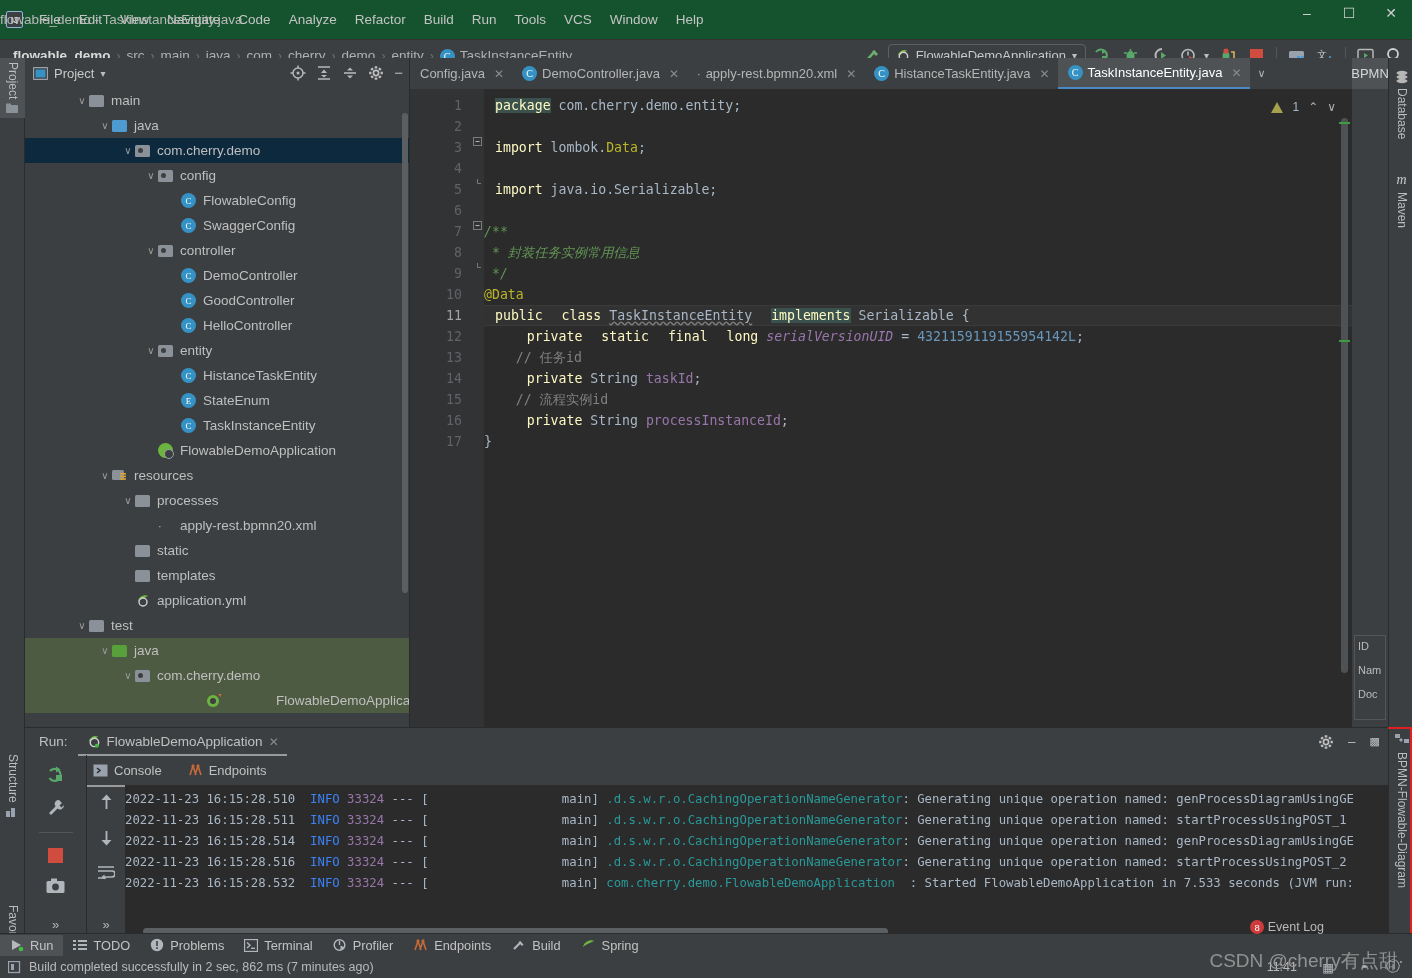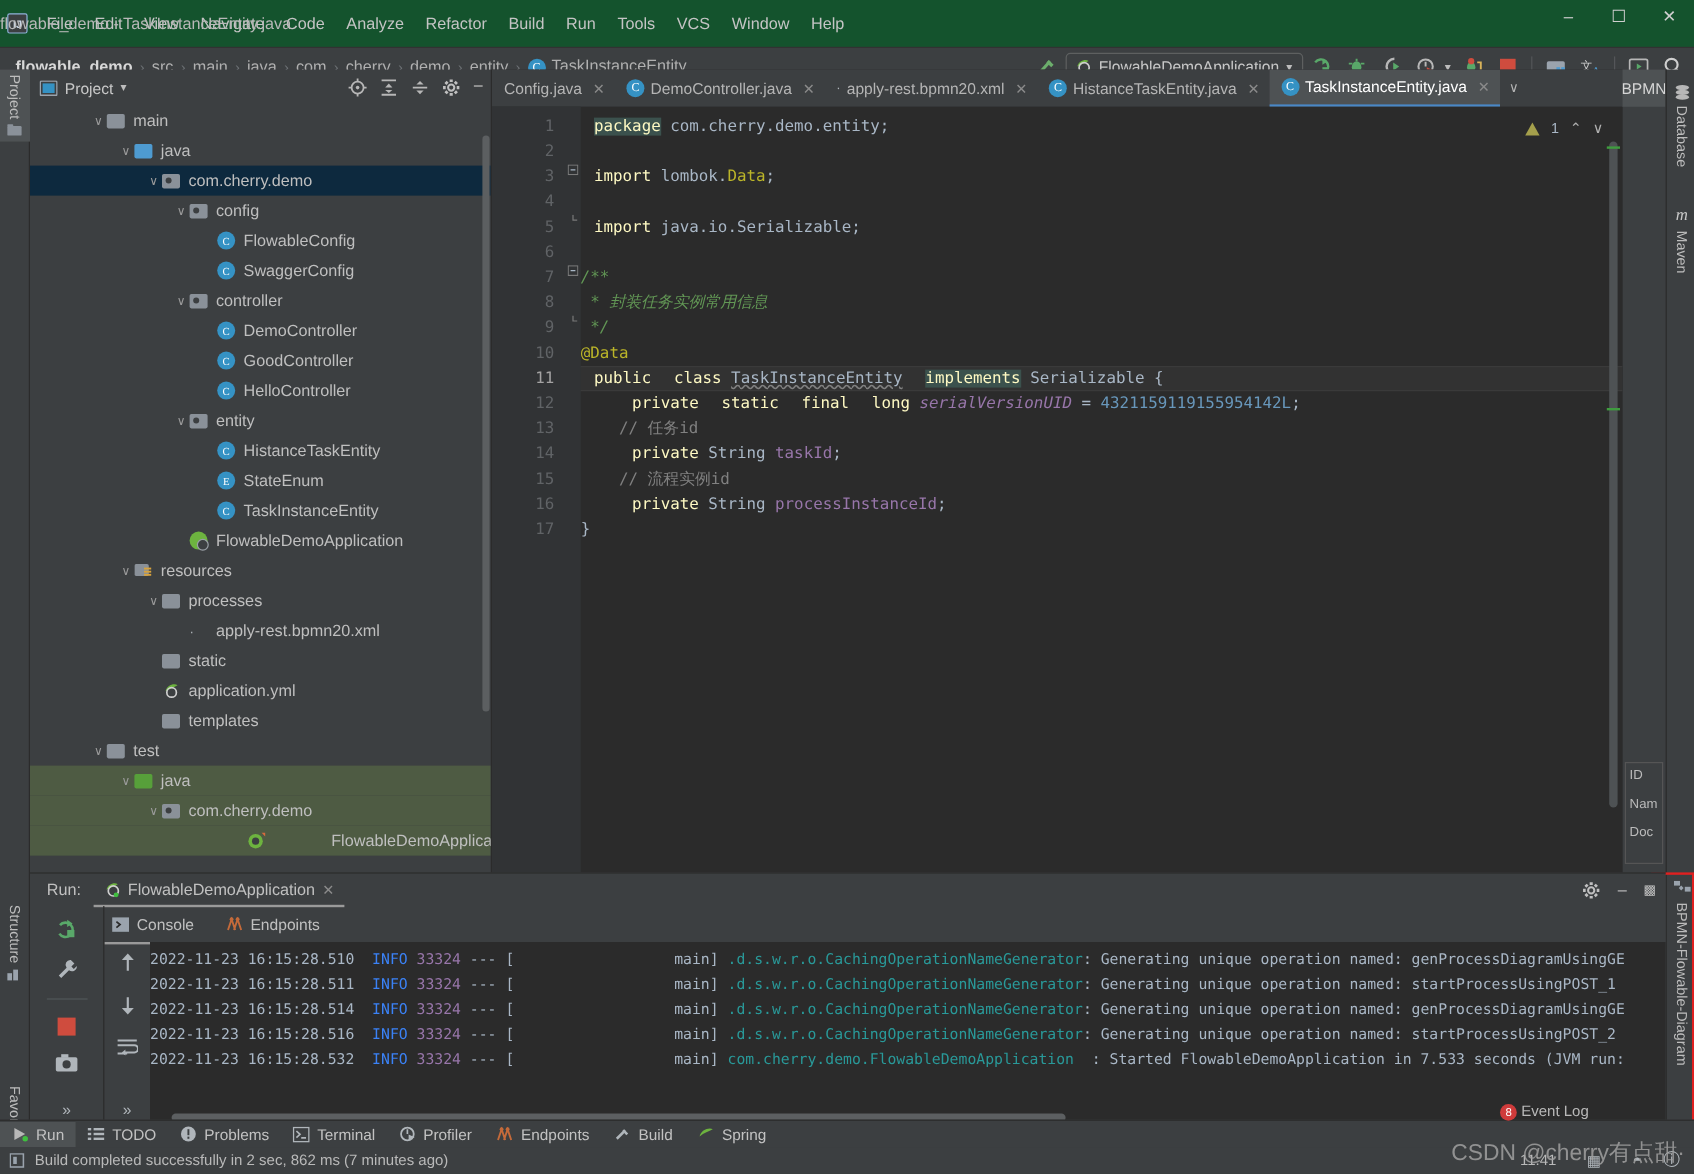--- a/index.html
+++ b/index.html
@@ -516,33 +516,33 @@
         <div class="row" style="padding-left: 96px;">
           <span class="chev"></span>
           <span class="nodeicon">
             <div class="folder"></div>
           </span>
           <span class="lbl">static</span>
         </div>
         <div class="row" style="padding-left: 96px;">
           <span class="chev"></span>
           <span class="nodeicon">
+            <div class="folder"></div>
+          </span>
+          <span class="lbl">templates</span>
+        </div>
+        <div class="row" style="padding-left: 96px;">
+          <span class="chev"></span>
+          <span class="nodeicon">
             <svg width="16" height="15" viewBox="0 0 16 15">
               <path d="M13 3 C10 1 4 3 3 8 C6 6 10 5 13 3 Z" fill="#6db33f"></path>
               <circle cx="8" cy="9" r="4" fill="none" stroke="#cfcfcf" stroke-width="1.4"></circle>
             </svg>
           </span>
           <span class="lbl">application.yml</span>
-        </div>
-        <div class="row" style="padding-left: 96px;">
-          <span class="chev"></span>
-          <span class="nodeicon">
-            <div class="folder"></div>
-          </span>
-          <span class="lbl">templates</span>
         </div>
         <div class="row" style="padding-left: 50px;">
           <span class="chev">∨</span>
           <span class="nodeicon">
             <div class="folder"></div>
           </span>
           <span class="lbl">test</span>
         </div>
         <div class="row sel-green" style="padding-left: 73px;">
           <span class="chev">∨</span>

